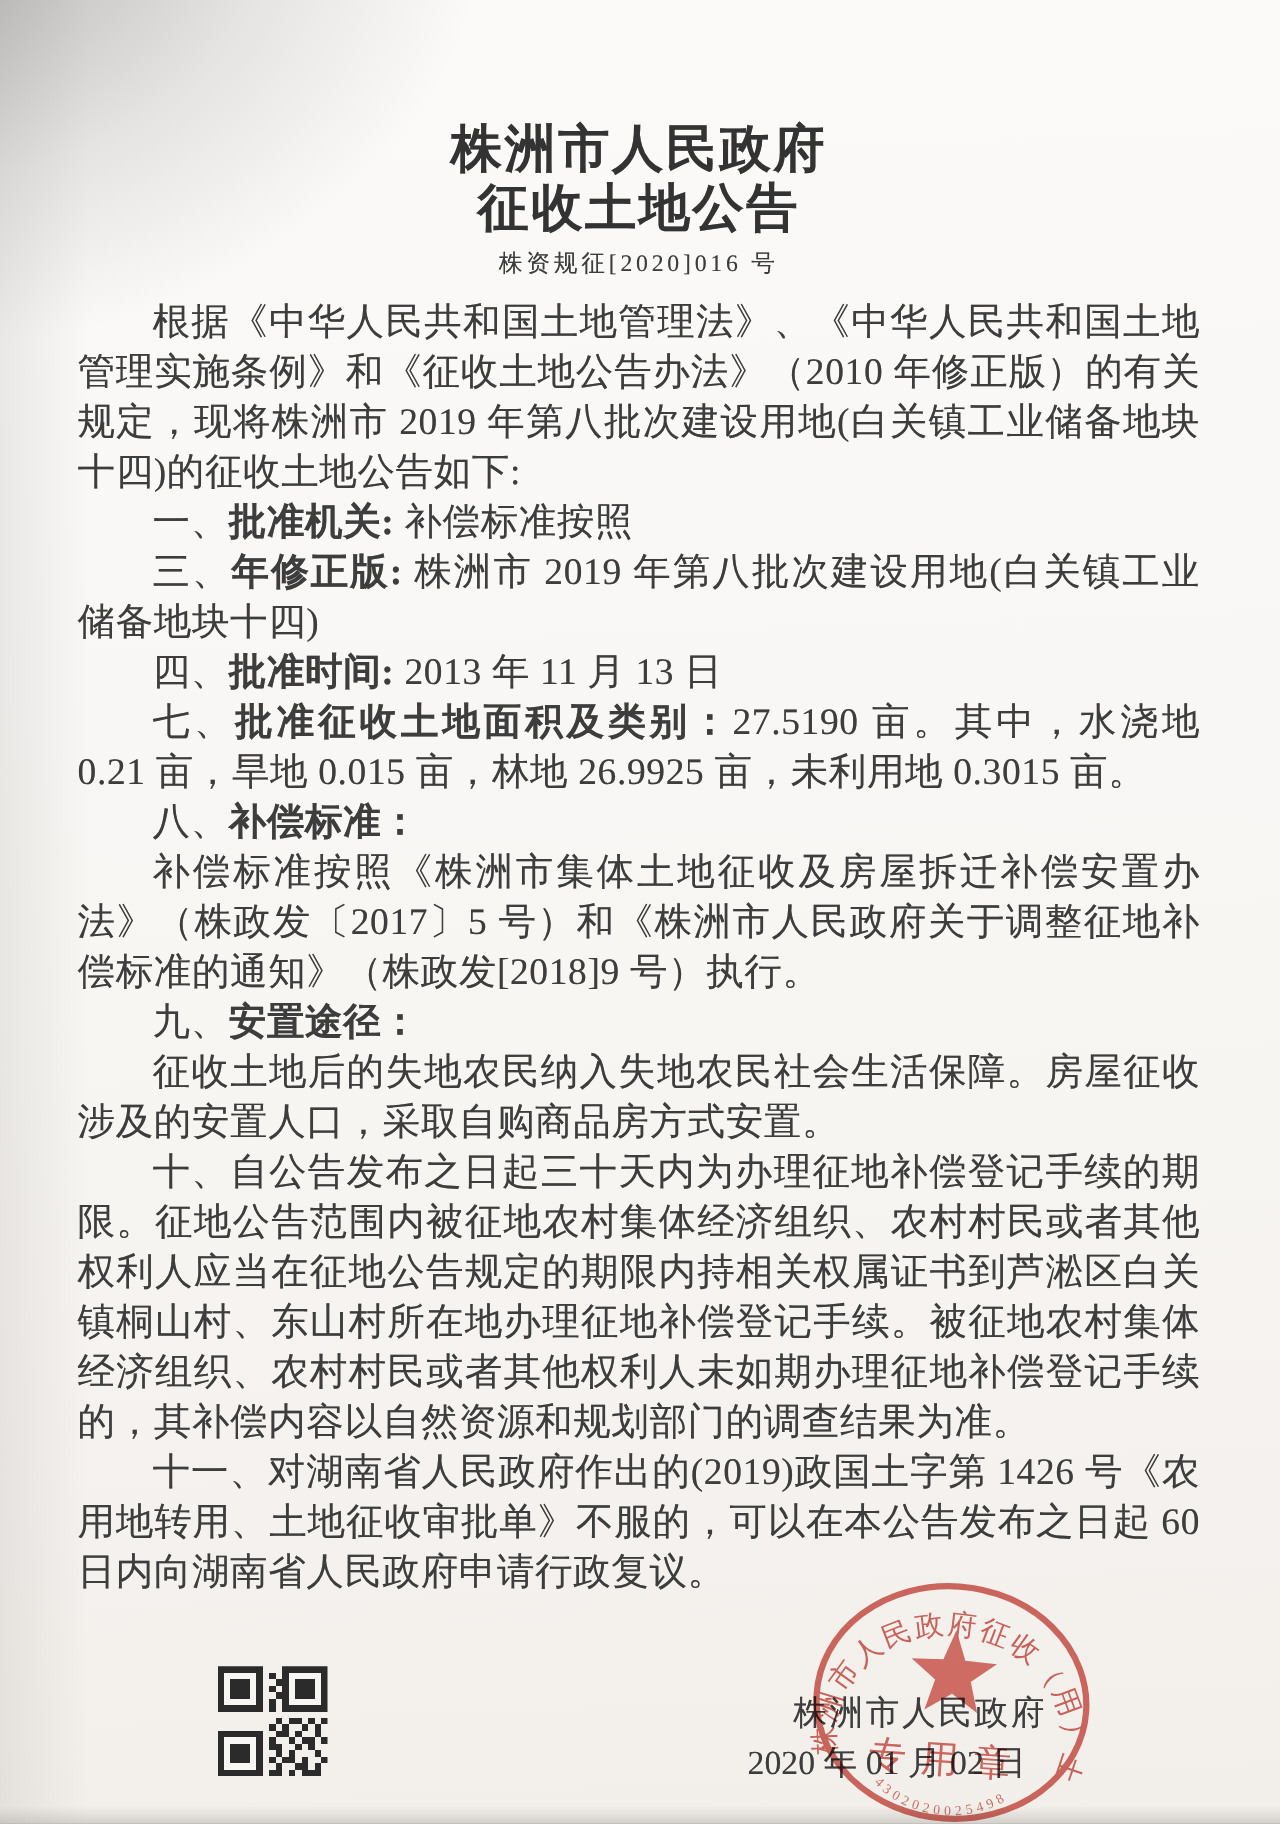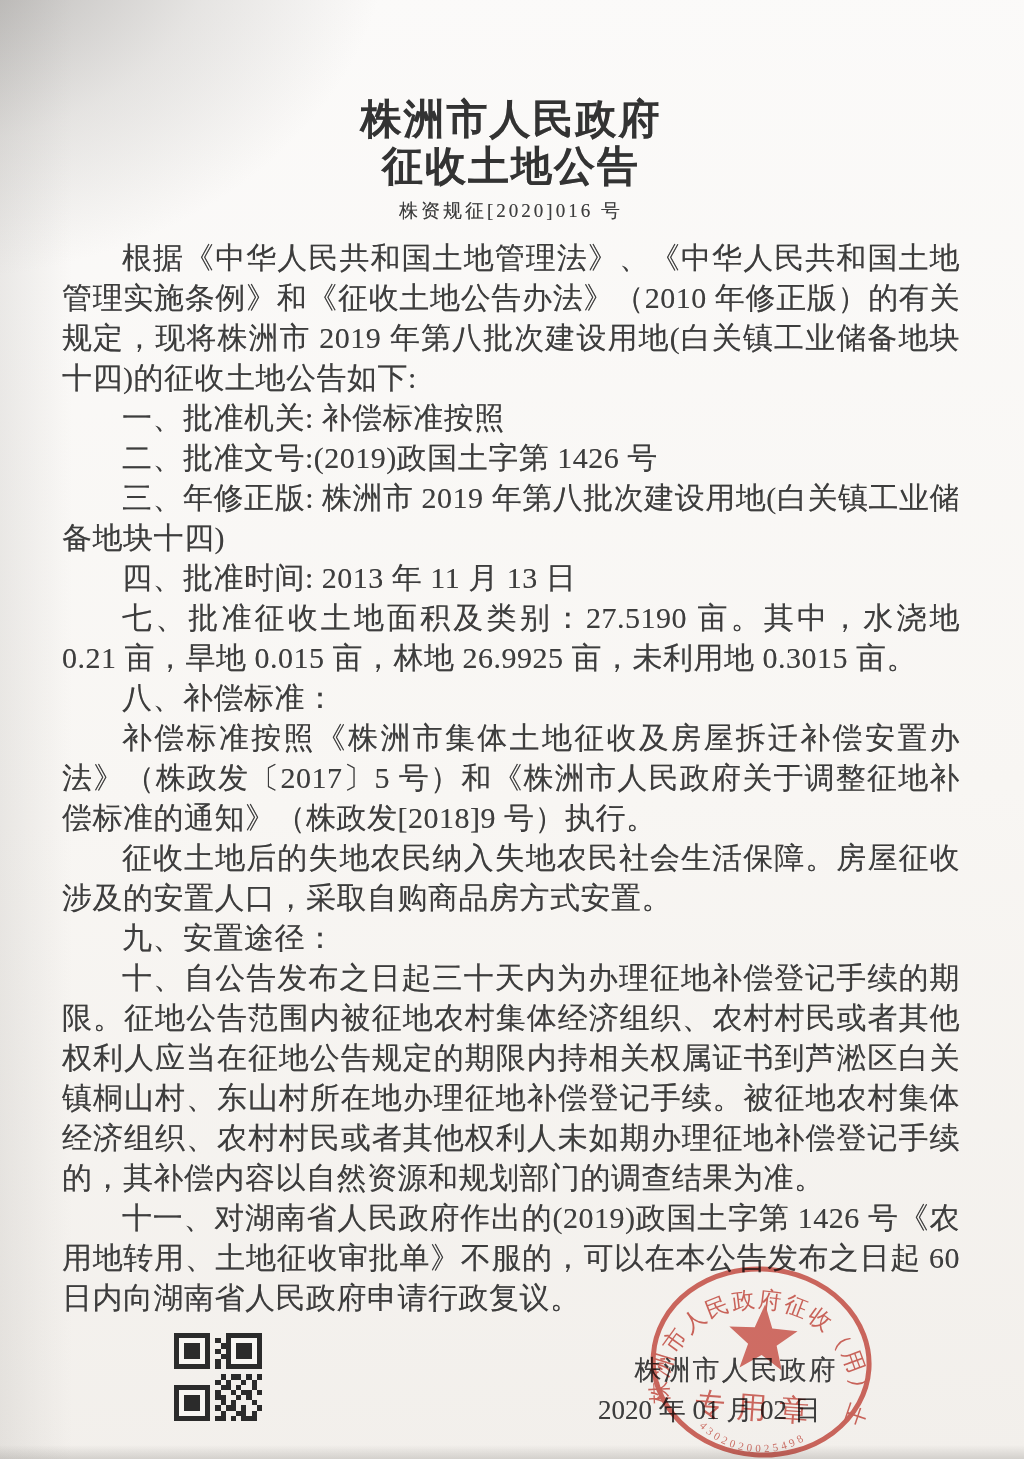--- a/index.html
+++ b/index.html
@@ -27,21 +27,21 @@
   }
   .doc-num{
     margin:8px 0 14px;text-align:center;
     font-size:19px;letter-spacing:3px;color:#3d3d3d;
   }
   .para{
     margin:0;text-indent:2em;
     font-size:30px;line-height:40px;
     text-align:justify;letter-spacing:0.5px;
   }
-  .lbl{font-weight:400;}
+  .lbl{font-weight:700;}
   .sig-org{
     position:absolute;left:630px;top:1352px;width:212px;
     text-align:center;font-size:27px;letter-spacing:2px;
     text-shadow:0 0 0.5px rgba(61,61,61,0.5);
   }
   .sig-date{
     position:absolute;left:598px;top:1392px;width:264px;
     font-size:27px;
     text-shadow:0 0 0.5px rgba(61,61,61,0.5);
   }
@@ -57,28 +57,27 @@
 
 <div class="page">
 
   <div class="content">
     <h1 class="title">株洲市人民政府</h1>
     <h1 class="title">征收土地公告</h1>
     <div class="doc-num">株资规征[2020]016 号</div>
 
     <p class="para"><span>根据《中华人民共和国土地管理法》、《中华人民共和国土地管理实施条例》和《征收土地公告办法》（2010 年修正版）的有关规定，现将株洲市 2019 年第八批次建设用地(白关镇工业储备地块十四)的征收土地公告如下:</span></p>
     <p class="para"><span>一、</span><span class="lbl">批准机关:</span><span> 补偿标准按照</span></p>
-    <p class="para"><span>二、</span><span class="lbl">批准文号:</span><span>(2019)政国土字第 1426 号</span></p>
     <p class="para"><span>三、</span><span class="lbl">年修正版:</span><span> 株洲市 2019 年第八批次建设用地(白关镇工业储备地块十四)</span></p>
     <p class="para"><span>四、</span><span class="lbl">批准时间:</span><span> 2013 年 11 月 13 日</span></p>
     <p class="para"><span>七、</span><span class="lbl">批准征收土地面积及类别：</span><span>27.5190 亩。其中，水浇地 0.21 亩，旱地 0.015 亩，林地 26.9925 亩，未利用地 0.3015 亩。</span></p>
     <p class="para"><span>八、</span><span class="lbl">补偿标准：</span></p>
     <p class="para"><span>补偿标准按照《株洲市集体土地征收及房屋拆迁补偿安置办法》（株政发〔2017〕5 号）和《株洲市人民政府关于调整征地补偿标准的通知》（株政发[2018]9 号）执行。</span></p>
+    <p class="para"><span>九、</span><span class="lbl">安置途径：</span></p>
     <p class="para"><span>征收土地后的失地农民纳入失地农民社会生活保障。房屋征收涉及的安置人口，采取自购商品房方式安置。</span></p>
-    <p class="para"><span>九、</span><span class="lbl">安置途径：</span></p>
     <p class="para"><span>十、</span><span>自公告发布之日起三十天内为办理征地补偿登记手续的期限。征地公告范围内被征地农村集体经济组织、农村村民或者其他权利人应当在征地公告规定的期限内持相关权属证书到芦淞区白关镇桐山村、东山村所在地办理征地补偿登记手续。被征地农村集体经济组织、农村村民或者其他权利人未如期办理征地补偿登记手续的，其补偿内容以自然资源和规划部门的调查结果为准。</span></p>
     <p class="para"><span>十一、</span><span>对湖南省人民政府作出的(2019)政国土字第 1426 号《农用地转用、土地征收审批单》不服的，可以在本公告发布之日起 60 日内向湖南省人民政府申请行政复议。</span></p>
   </div>
 
   <svg class="qr" viewBox="0 0 17 17" shape-rendering="crispEdges">
     <g fill="#2b2b2b">
       <rect x="0" y="0" width="7" height="7"></rect>
         <rect x="10" y="0" width="7" height="7"></rect>
         <rect x="0" y="10" width="7" height="7"></rect>
       <rect x="1" y="1" width="5" height="5" fill="#f8f6f3"></rect>

